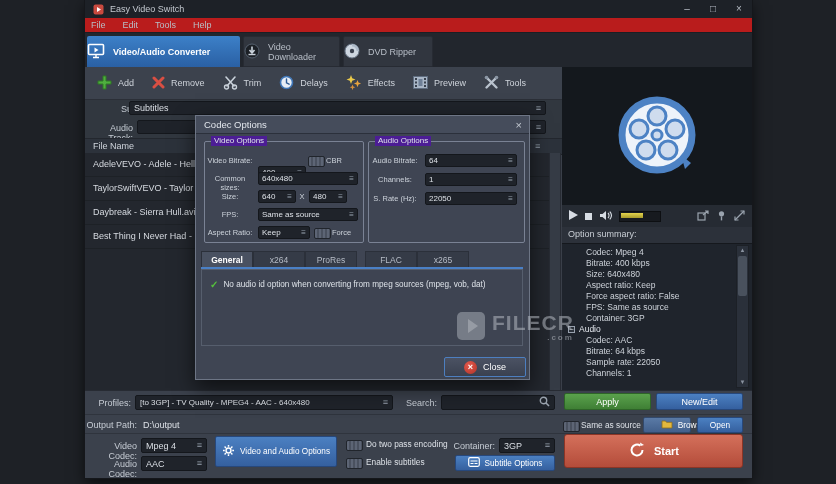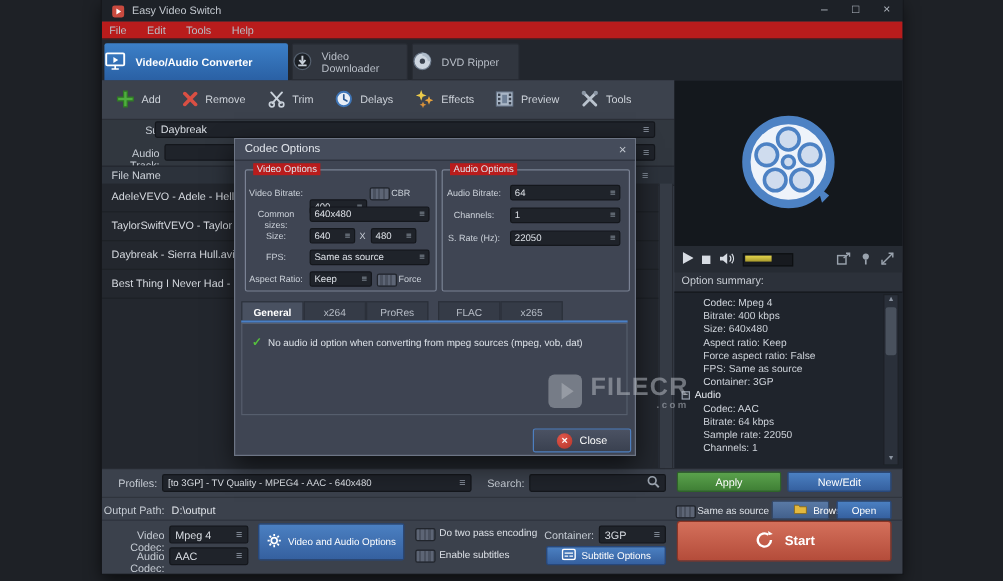--- a/index.html
+++ b/index.html
@@ -58,21 +58,21 @@
   .btn.blue{background:linear-gradient(#4b80c2,#35609f);border:1px solid #27487c;}
   .btn.steel{background:linear-gradient(#5a7aa6,#42608c);border:1px solid #32496c;}
   .btn.start{background:linear-gradient(#d4705b,#b44c3a);border:1px solid #8c3526;border-radius:3px;font-size:11px;font-weight:bold;gap:8px;}
   .tgl{position:absolute;width:15px;height:9px;border:1px solid #21252c;border-radius:2px;background:repeating-linear-gradient(90deg,#5d6575 0 2px,#4a515f 2px 4px);}
   .pval{position:absolute;color:#dde1e7;}
   
   .modal{position:absolute;left:110px;top:115px;width:335px;height:265px;background:#3f4553;border:1px solid #6d7585;box-shadow:0 8px 20px rgba(0,0,0,.6);z-index:10;box-sizing:border-box;}
   .mtitle{position:absolute;left:0;top:0;width:100%;height:18px;background:#454c5b;border-bottom:1px solid #2b303b;line-height:18px;box-sizing:border-box;padding-left:8px;color:#e2e6ec;font-size:9.5px;}
   .mclose{position:absolute;right:7px;top:0;line-height:18px;color:#c2c8d0;font-size:11px;}
   .fs{position:absolute;border:1px solid #7a8294;border-radius:2px;}
-  .fs .leg{position:absolute;top:-6px;left:6px;background:#b91c1c;padding:0 3px;font-size:8px;color:#dde2e9;line-height:10px;}
+  .fs .leg{position:absolute;top:-6px;left:6px;background:#4c1d95;padding:0 3px;font-size:8px;color:#dde2e9;line-height:10px;}
   .dlbl{position:absolute;font-size:7.5px;color:#ccd2da;text-align:center;}
   .mdd{position:absolute;height:13px;font-size:8px;background:#1f232a;border:1px solid #14171c;border-radius:2px;display:flex;align-items:center;padding:0 3px;box-sizing:border-box;color:#dce0e6;}
   .mdd .bg{margin-left:auto;color:#97a1ae;font-size:8px;}
   .dtab{position:absolute;top:135px;width:52px;height:17px;line-height:17px;text-align:center;font-size:8.5px;border:1px solid #2b303a;box-sizing:border-box;}
   .dtab.on{background:#495161;color:#fff;font-weight:bold;}
   .dtab.off{background:#353b47;color:#b6bcc6;}
   .tabline{position:absolute;left:5px;top:151px;width:322px;height:2px;background:#4a80c6;}
   .dpanel{position:absolute;left:5px;top:153px;width:322px;height:77px;background:#3e4452;border:1px solid #565e6d;box-sizing:border-box;}
   .chk{color:#56c13d;font-weight:bold;font-size:10px;}
   .xcirc{width:13px;height:13px;border-radius:50%;background:radial-gradient(circle at 35% 30%,#e2574b,#b2352a);color:#fff;font-size:9px;font-weight:bold;display:flex;align-items:center;justify-content:center;line-height:1;}
@@ -210,21 +210,21 @@
             <circle cx="2.5" cy="2.5" r="1.8" fill="#8b96a4"></circle>
             <circle cx="12.5" cy="2.5" r="1.8" fill="#8b96a4"></circle>
           </svg></span>
       <span>Tools</span>
     </div>
   </div>
 
   <div class="subpanel"></div>
   <span class="lbl" style="left:0;top:104px;width:40px;padding-left:33px;">Subtitles:</span>
   <div class="dd" style="left:44px;top:101px;width:417px;height:14px;">
-    <span>Daybreak</span>
+    <span>Subtitles</span>
     <span class="bg">≡</span>
   </div>
   <span class="lbl" style="left:0;top:123px;width:48px;">Audio Track:</span>
   <div class="dd" style="left:52px;top:120px;width:409px;height:14px;">
     <span></span>
     <span class="bg">≡</span>
   </div>
 
   <div class="filehdr">
     <span style="padding-left:8px;">File Name</span>

